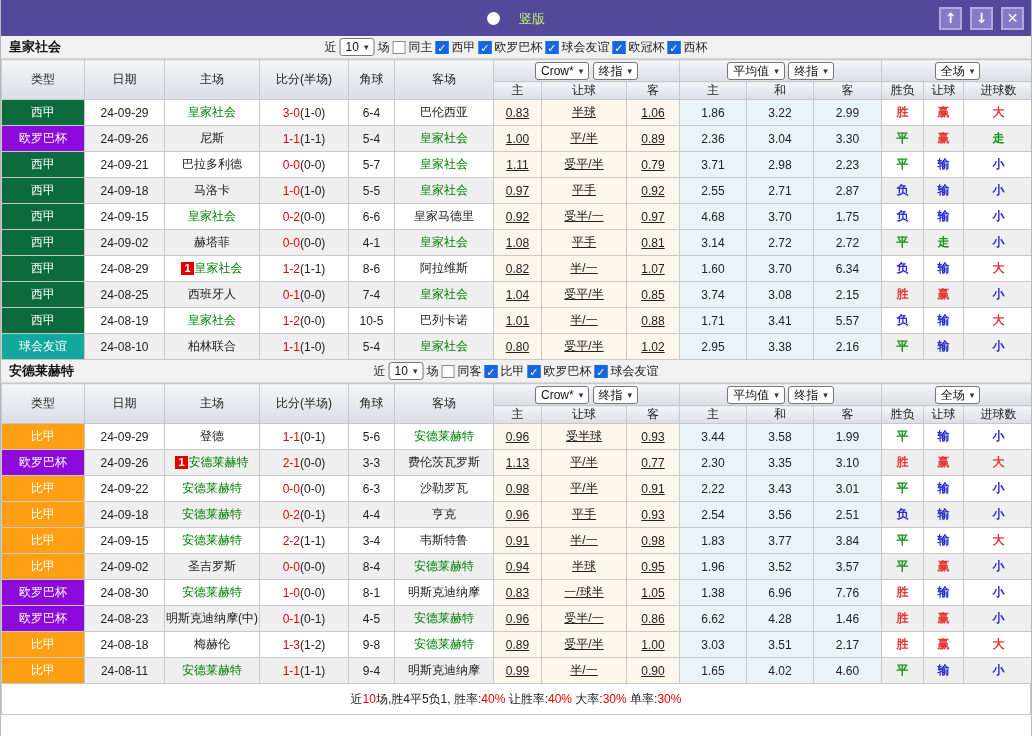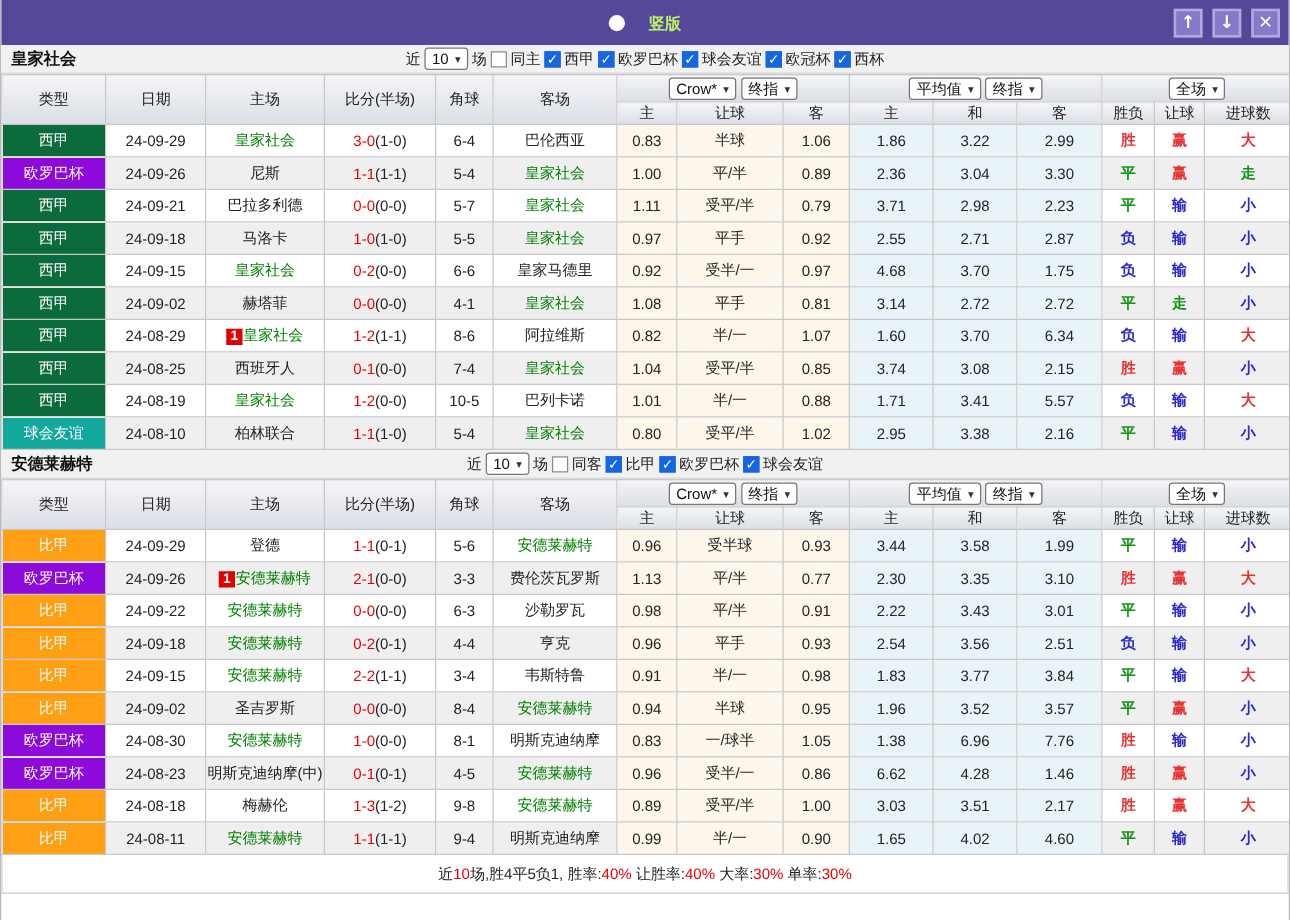--- a/index.html
+++ b/index.html
@@ -2,21 +2,21 @@
 <html><head>
 <meta charset="utf-8">
 <style>
   html,body{margin:0;padding:0;background:#fff;}
   body{font-family:"Liberation Sans","DejaVu Sans",sans-serif;}
   .app{width:1032px;height:736px;overflow:hidden;background:#fff;border-left:1px solid #b9b9b9;border-right:1px solid #b9b9b9;box-sizing:border-box;position:relative;}
   
   .titlebar{height:36px;background:#54489B;display:flex;align-items:center;justify-content:center;position:relative;}
   .title-group{display:flex;align-items:center;gap:9px;color:#bef264;flex-direction:column;}
   .page-title{font-size:15px;font-weight:bold;letter-spacing:1px;}
-  .radio-opt{display:flex;align-items:center;gap:19px;font-size:13px;cursor:pointer;font-weight:bold;}
+  .radio-opt{display:flex;align-items:center;gap:19px;font-size:13px;cursor:pointer;}
   .radio{width:13px;height:13px;border-radius:50%;box-sizing:border-box;display:inline-block;}
   .radio.filled{background:#fff;}
   .radio.hollow{border:3px solid #fff;background:#2d6fd6;}
   .tb-buttons{position:absolute;right:7px;top:7px;display:flex;gap:8px;}
   .tb-btn{width:23px;height:23px;background:#8879C8;border:2px solid #B2A8E0;color:#fff;font-size:14px;font-weight:bold;line-height:19px;text-align:center;box-sizing:border-box;cursor:pointer;padding:0;font-family:"DejaVu Sans",sans-serif;}
   
   .section-bar{height:22px;background:#F1F1F1;position:relative;display:flex;align-items:center;border-bottom:1px solid #d7d7d7;}
   .team-name{margin-left:8px;font-size:13px;font-weight:bold;color:#111;}
   .filter-bar{position:absolute;left:50%;transform:translateX(-50%);display:flex;align-items:center;gap:3px;font-size:12px;color:#222;white-space:nowrap;}
   .cb{width:13px;height:13px;box-sizing:border-box;display:inline-block;text-align:center;cursor:pointer;}
@@ -24,21 +24,21 @@
   .cb.off{background:#fff;border:1px solid #8a8a8a;}
   .sel{display:inline-flex;align-items:center;gap:5px;background:#fff;border:1px solid #767676;border-radius:3px;padding:1px 5px;font-size:12px;color:#111;cursor:pointer;line-height:14px;}
   .sel .arr{font-size:9px;color:#333;}
   
   table{border-collapse:collapse;table-layout:fixed;width:1032px;}
   th,td{border:1px solid #C8C8C8;font-size:12px;text-align:center;padding:0;overflow:hidden;white-space:nowrap;font-weight:400;color:#222;}
   thead th{background:linear-gradient(#F4F5F8,#DBDEE6);}
   tr.h1 th{height:21px;}
   tr.h2 th{height:16px;}
   tbody td{height:25px;}
-  td.c-cream{background:#FDF6EB;}
+  td.c-cream{background:#FDF6EB;text-decoration:underline;}
   td.c-blue{background:#E9F4F9;}
   tr.alt td.c-plain{background:#EFEFEF;}
   td.c-plain{background:#fff;}
   td.badge{color:#fff;}
   .t-green{color:#008000;}
   .s-red{color:#E60000;}
   td.res{font-weight:bold;}
   .r-red{color:#E63535;}
   .r-green{color:#129312;}
   .r-blue{color:#2929CC;}

